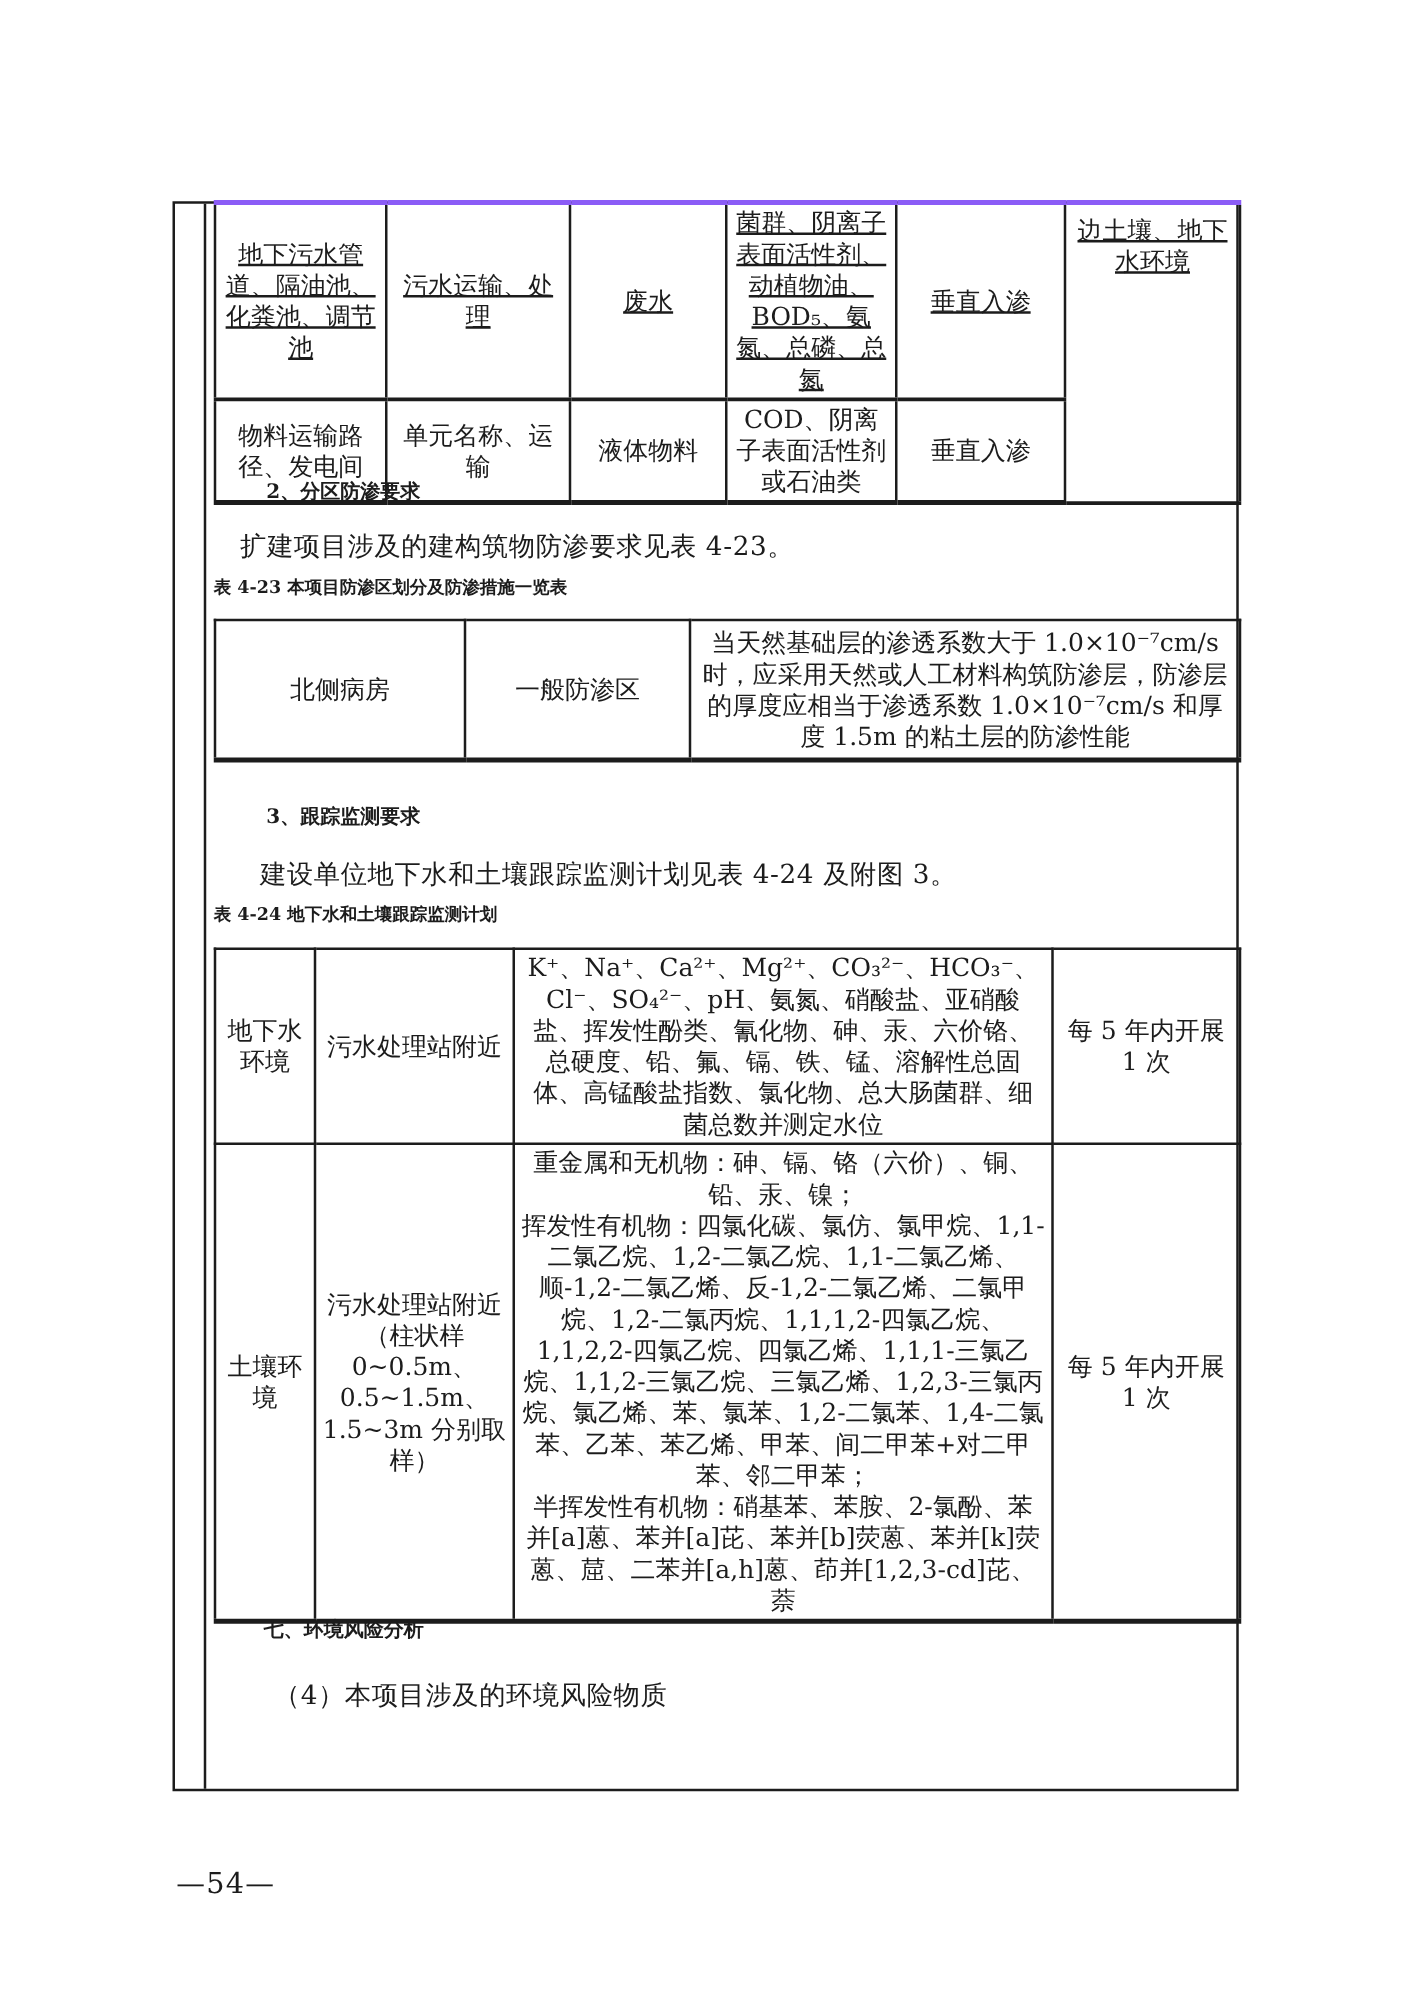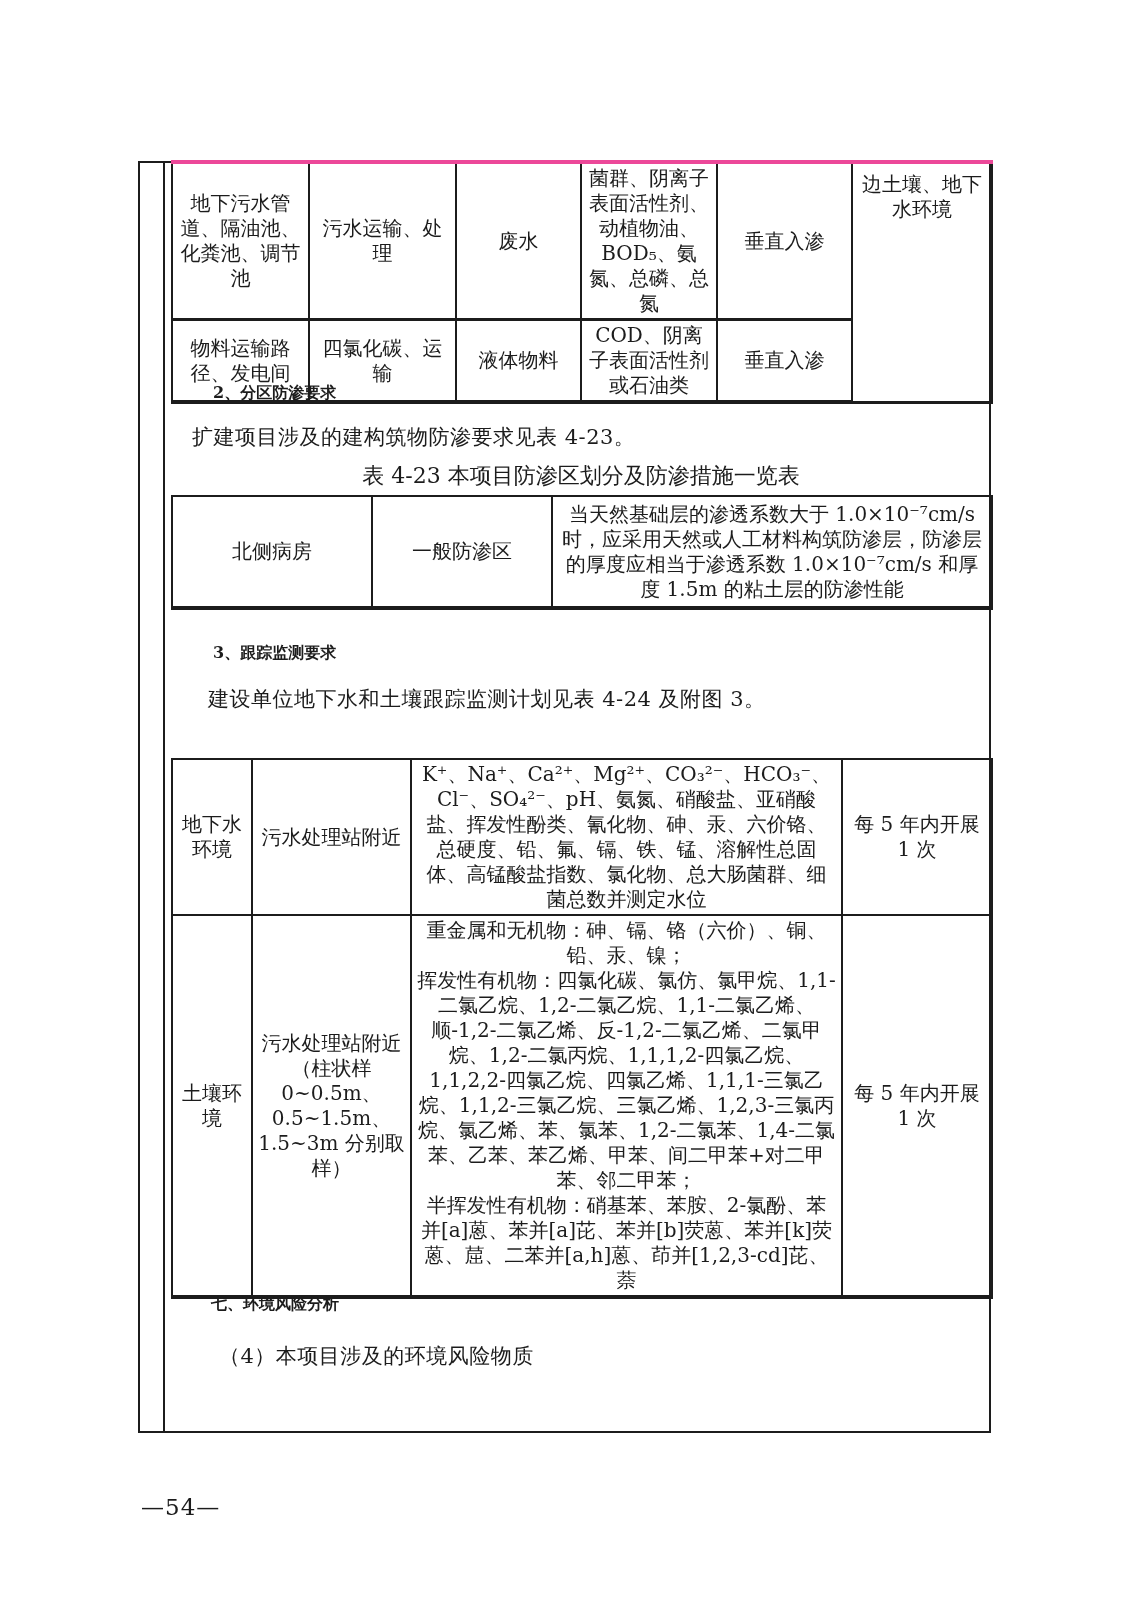--- a/index.html
+++ b/index.html
@@ -20,40 +20,40 @@
     border-collapse:collapse; table-layout:fixed;
     position:absolute; left:31px; width:820px;
   }
   td {
     border:2px solid #1c1c1c; font-size:20px; line-height:25px;
     text-align:center; vertical-align:middle; padding:2px 5px;
     overflow:hidden; word-break:break-word;
   }
   
   .t1 { top:-3px; }
-  .t1 tr.r1 td { border-top:4px solid #ec4899; border-bottom:3px solid #1c1c1c; }
+  .t1 tr.r1 td { border-top:4px solid #8b5cf6; border-bottom:3px solid #1c1c1c;text-decoration:underline; }
   .t1 tr.r2 td { border-bottom:4px solid #1c1c1c; }
   .t1 tr.r1 { height:127px; }
   .t1 tr.r2 { height:82px; }
   .t1 td.receptor { vertical-align:top; padding-top:8px; border-bottom:4px solid #1c1c1c;margin-left:48px; }
   
   .t2 { top:332px; }
   .t2 tr.hdr td { border-top:4px solid #1c1c1c; height:26px; line-height:23px; padding:1px 4px; }
   .t2 tr.bdy td { border-bottom:4px solid #1c1c1c; height:105px; }
   
   .t3 { top:595px; }
   .t3 tr.hdr td { border-top:4px solid #1c1c1c; height:53px; }
   .t3 tr.gw { height:130px; }
   .t3 tr.gw td { line-height:25px; }
   .t3 tr.soil { height:338px; }
   .t3 tr.soil td { border-bottom:4px solid #1c1c1c; line-height:25px;margin-left:48px; }
   .ind-p { text-align:center; }
   .heading { position:absolute; font-weight:bold; font-size:16px; white-space:nowrap; }
   .para { position:absolute; font-size:21px; white-space:nowrap; letter-spacing:0.5px; }
-  .table-title { position:absolute; left:31px; width:820px; text-align:center; font-weight:normal; font-size:22px; white-space:nowrap; }
+  .table-title { position:absolute; left:31px; width:820px; text-align:left; font-weight:bold; font-size:14px; white-space:nowrap; }
   .footer { position:absolute; left:141px; top:1494px; font-size:23px; letter-spacing:1px; }
 </style>
 </head>
 <body>
 
 <div class="page">
 
   <div class="frame">
     <div class="inner-rule"></div>
 
@@ -70,21 +70,21 @@
           <tr class="r1">
         <td>地下污水管道、隔油池、化粪池、调节池</td>
         <td>污水运输、处理</td>
         <td>废水</td>
         <td>菌群、阴离子表面活性剂、动植物油、BOD₅、氨氮、总磷、总氮</td>
         <td>垂直入渗</td>
         <td class="receptor" rowspan="2">边土壤、地下水环境</td>
       </tr>
       <tr class="r2">
         <td>物料运输路径、发电间</td>
-        <td>四氯化碳、运输</td>
+        <td>单元名称、运输</td>
         <td>液体物料</td>
         <td>COD、阴离子表面活性剂或石油类</td>
         <td>垂直入渗</td>
       </tr>
     </tbody>
       </table>
 
     <div class="heading" style="left:73px; top:220px;">2、分区防渗要求</div>
     <div class="para" style="left:52px; top:260px;">扩建项目涉及的建构筑物防渗要求见表 4-23。</div>
     <div class="table-title" style="top:298px;">表 4-23 本项目防渗区划分及防渗措施一览表</div>
@@ -99,20 +99,21 @@
       <tr class="bdy">
         <td>北侧病房</td>
         <td>一般防渗区</td>
         <td>当天然基础层的渗透系数大于 1.0×10⁻⁷cm/s 时，应采用天然或人工材料构筑防渗层，防渗层的厚度应相当于渗透系数 1.0×10⁻⁷cm/s 和厚度 1.5m 的粘土层的防渗性能</td>
       </tr>
     </tbody>
       </table>
 
     <div class="heading" style="left:73px; top:480px;">3、跟踪监测要求</div>
     <div class="para" style="left:68px; top:522px;">建设单位地下水和土壤跟踪监测计划见表 4-24 及附图 3。</div>
+    <div class="table-title" style="top:560px;">表 4-24 地下水和土壤跟踪监测计划</div>
 
     <table class="t3">
       <colgroup>
         <col style="width:80px">
           <col style="width:159px">
           <col style="width:431px">
           <col style="width:150px">
       </colgroup>
       <tbody>
       <tr class="gw">

